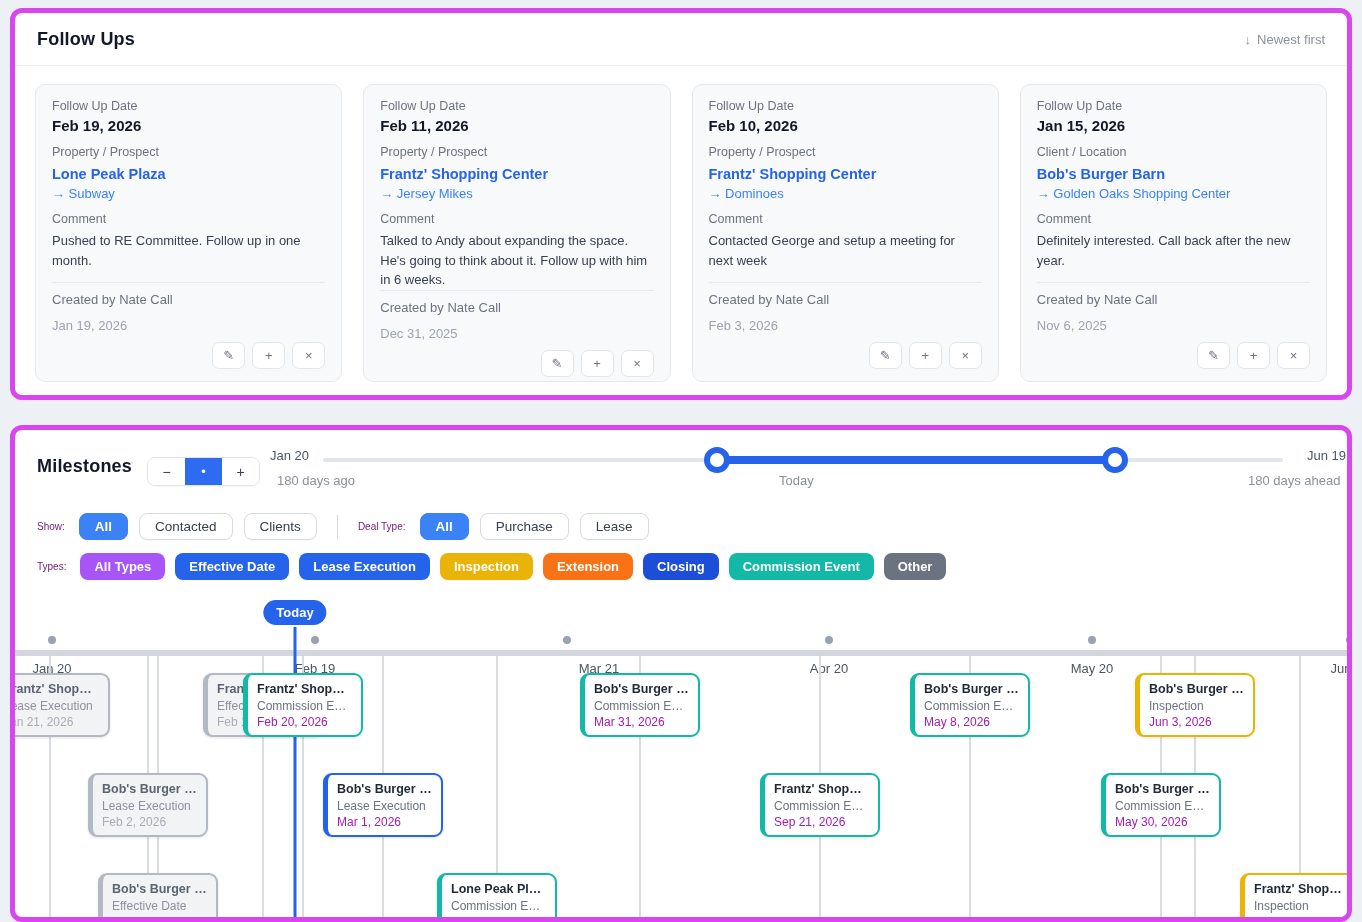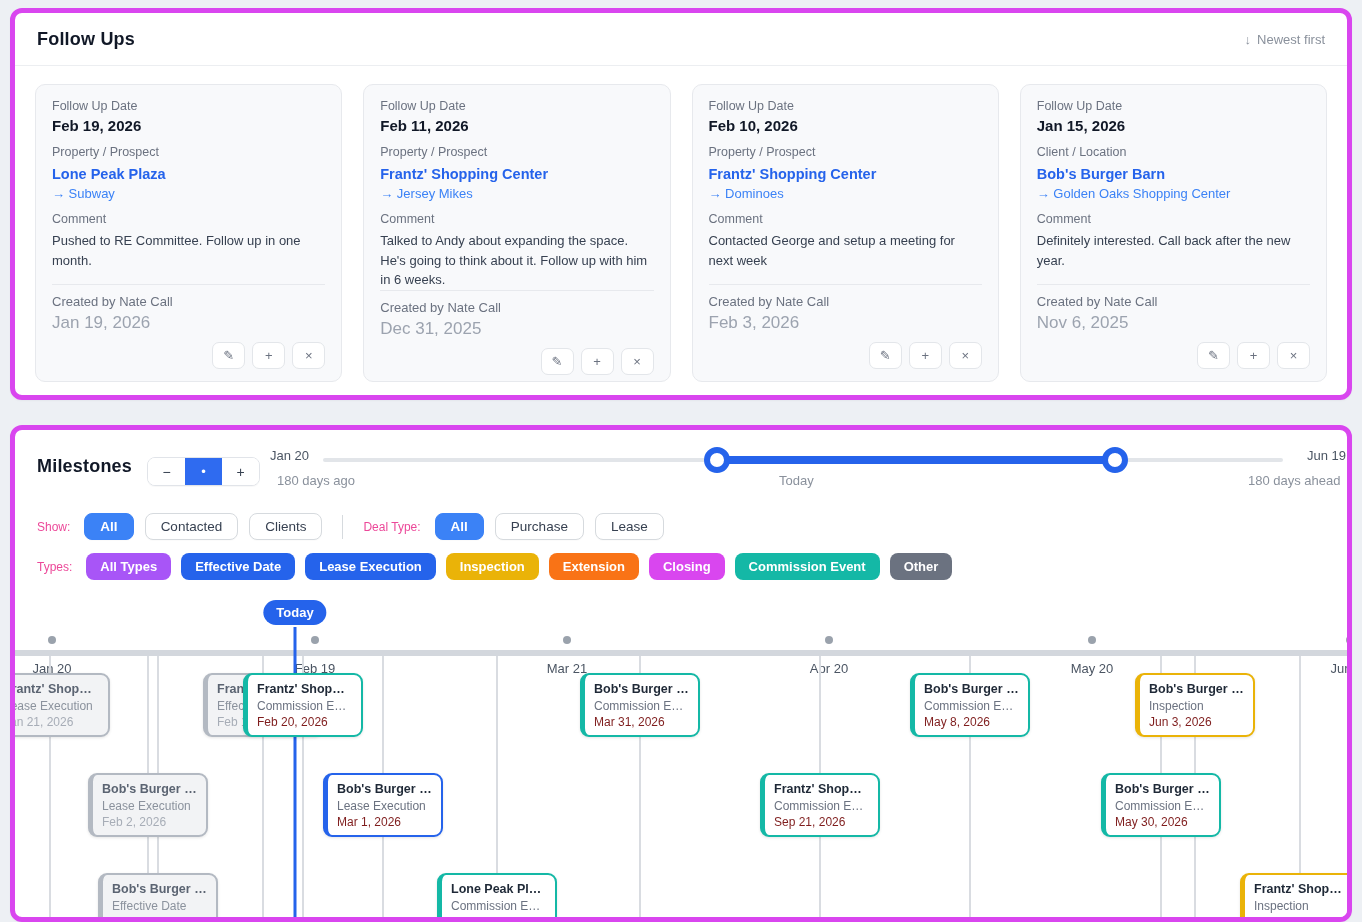--- a/index.html
+++ b/index.html
@@ -23,21 +23,21 @@
              padding:12px 16px; height:298px; display:flex; flex-direction:column; }
   .fu-label { color:#6b7280; font-size:12.5px; margin-top:11px; }
   .fu-label.first { margin-top:2px; }
   .fu-date { color:#111827; font-size:15px; font-weight:bold; margin-top:4px; }
   .fu-link { color:#2563eb; font-weight:bold; font-size:14.5px; margin-top:7px;
              text-decoration:none; cursor:pointer; }
   .fu-sublink { color:#3b82f6; font-size:13px; margin-top:4px; text-decoration:none; cursor:pointer; }
   .fu-comment { color:#374151; font-size:13px; line-height:1.5; margin-top:5px; flex:1; }
   .fu-footer { border-top:1px solid #e7e9ed; padding-top:9px; }
   .fu-created { color:#6b7280; font-size:13px; }
-  .fu-created-date { color:#9ca3af; font-size:17px; margin-top:4px; }
+  .fu-created-date { color:#9ca3af; font-size:13px; margin-top:11px; }
   .fu-actions { display:flex; gap:7px; justify-content:flex-end; margin-top:9px; }
   .icon-btn { width:33px; height:27px; background:#fff; border:1px solid #e3e6ea;
               border-radius:7px; color:#6b7280; font-size:13px; display:flex;
               align-items:center; justify-content:center; cursor:pointer; font-family:inherit; }
 
   
   .milestones { margin-top:25px; height:497px; overflow:hidden; position:relative; }
   .ms-header { position:relative; height:74px; }
   .ms-title { position:absolute; left:22px; top:26px; }
   .zoomctl { position:absolute; left:132px; top:27px; display:flex;
@@ -51,21 +51,21 @@
   .sl-sub  { color:#8a919c; top:43px; }
   .sl-track { position:absolute; left:308px; right:64px; top:28px; height:4px;
               background:#e2e5e9; border-radius:2px; cursor:pointer; }
   .sl-range { position:absolute; left:702px; width:398px; top:26px; height:8px;
               background:#2563eb; border-radius:4px; }
   .sl-handle { position:absolute; width:26px; height:26px; border-radius:50%;
                background:#fff; border:6px solid #2563eb; top:17px; cursor:grab; }
 
   .ms-filters { padding:9px 22px 0; }
   .f-row { display:flex; align-items:center; margin-bottom:13px; }
-  .f-label { font-size:12px; color:#ec4899; margin-right:14px; }
+  .f-label { font-size:10px; color:#701a75; margin-right:14px; }
   .pill-group { display:flex; gap:11px; align-items:flex-end; }
   .pill { background:#fff; border:1px solid #d6dade; border-radius:8px; padding:5px 15px;
           font-size:13.5px; color:#374151; cursor:pointer; font-family:inherit;
           box-shadow:0 1px 1px rgba(0,0,0,.02); }
   .pill.sel { background:#3b82f6; border-color:#3b82f6; color:#fff; font-weight:bold; }
   .vdiv { width:1px; height:24px; background:#d6dade; margin:0 20px; }
   .tpill { border:none; border-radius:8px; padding:6px 14px; font-size:13px; color:#fff;
            font-weight:bold; cursor:pointer; font-family:inherit; }
 
   .ms-chart { position:relative; height:363px; margin-top:4px; }
@@ -81,21 +81,21 @@
   .today-badge { position:absolute; top:7px; transform:translateX(-50%); background:#2563eb;
                  color:#fff; font-weight:bold; font-size:13px; padding:5px 13px;
                  border-radius:999px; z-index:3; cursor:pointer; }
   .ms-card { position:absolute; width:120px; height:64px; background:#fff;
              border:2px solid #14b8a6; border-left-width:5px; border-radius:9px;
              padding:7px 9px; z-index:2; box-shadow:0 1px 3px rgba(0,0,0,.10); cursor:pointer; }
   .ms-card .t { font-size:12.5px; font-weight:bold; color:#1f2937; white-space:nowrap;
                 overflow:hidden; text-overflow:ellipsis; }
   .ms-card .y { font-size:12px; color:#6b7280; margin-top:3px; white-space:nowrap;
                 overflow:hidden; text-overflow:ellipsis; }
-  .ms-card .d { font-size:12px; color:#7f1d1d; margin-top:2px; white-space:nowrap;
+  .ms-card .d { font-size:12px; color:#a21caf; margin-top:2px; white-space:nowrap;
                 overflow:hidden; text-overflow:ellipsis; }
   .ms-card.past { background:#f2f3f5; border-color:#b3b9c2; }
   .ms-card.past .t { color:#5b6472; }
   .ms-card.past .y { color:#8b929d; }
   .ms-card.past .d { color:#a7adb7; }
 </style>
 </head>
 <body>
 
 <div class="page">
@@ -250,37 +250,37 @@
           </span>
       </div>
       <div class="f-row">
         <span class="f-label">Types:</span>
         <span class="pill-group" style="gap:10px">
             <button class="tpill" style="background: rgb(168, 85, 247);">All Types</button>
             <button class="tpill" style="background: rgb(37, 99, 235);">Effective Date</button>
             <button class="tpill" style="background: rgb(37, 99, 235);">Lease Execution</button>
             <button class="tpill" style="background: rgb(234, 179, 8);">Inspection</button>
             <button class="tpill" style="background: rgb(249, 115, 22);">Extension</button>
-            <button class="tpill" style="background: #d946ef;">Closing</button>
+            <button class="tpill" style="background: #1d4ed8;">Closing</button>
             <button class="tpill" style="background: rgb(20, 184, 166);">Commission Event</button>
             <button class="tpill" style="background: rgb(107, 114, 128);">Other</button>
           </span>
       </div>
     </div>
 
     <div class="ms-chart">
       <div class="axis-bar"></div>
       <div class="today-line" style="left: 280px;"></div>
       <div class="today-badge" style="left: 280px;">Today</div>
     <div class="tick-dot" style="left: 37px;"></div>
         <div class="tick-label" style="left: 37px;">Jan 20</div>
         <div class="tick-dot" style="left: 300px;"></div>
         <div class="tick-label" style="left: 300px;">Feb 19</div>
         <div class="tick-dot" style="left: 552px;"></div>
-        <div class="tick-label" style="left: 552px;">Mar 21</div>
+        <div class="tick-label" style="left: 584px;">Mar 21</div>
         <div class="tick-dot" style="left: 814px;"></div>
         <div class="tick-label" style="left: 814px;">Apr 20</div>
         <div class="tick-dot" style="left: 1077px;"></div>
         <div class="tick-label" style="left: 1077px;">May 20</div>
         <div class="tick-dot" style="left: 1335px;"></div>
         <div class="tick-label" style="left: 1335px;">Jun 19</div>
         <div class="conn" style="left: 35px;"></div>
         <div class="conn" style="left: 248px;"></div>
         <div class="conn" style="left: 288px;"></div>
         <div class="conn" style="left: 625px;"></div>

